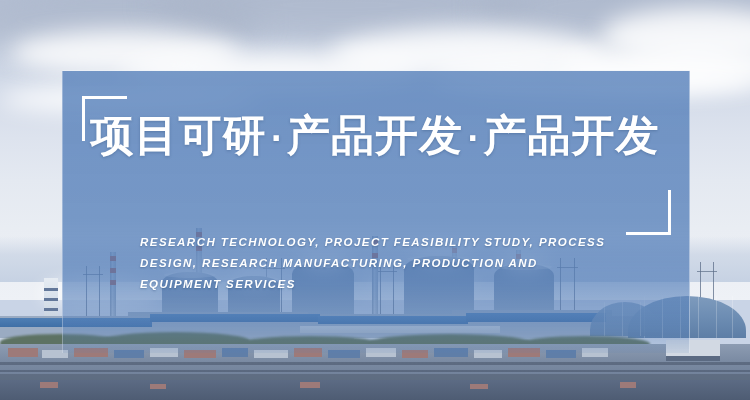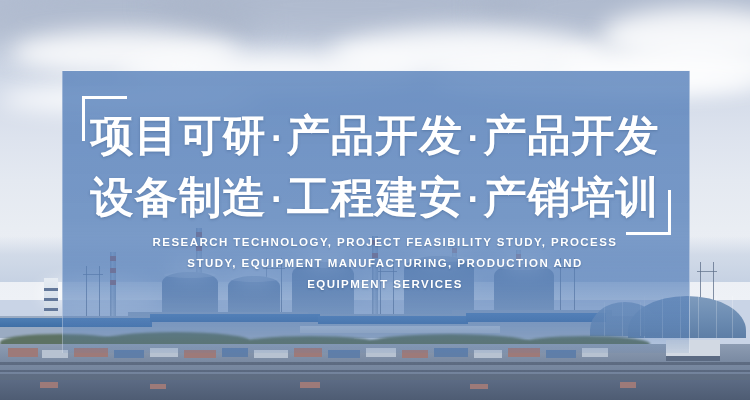--- a/index.html
+++ b/index.html
@@ -222,24 +222,25 @@
     text-shadow: 0 1px 3px rgba(30,60,100,0.30);
   }
   .headline .dot {
     font-size: 30px;
     vertical-align: middle;
     padding: 0 4px;
   }
 
   .subtitle-wrap {
     position: absolute;
-    left: 150px;
+    left: 140px;
     top: 232px;
     width: 470px;
-    text-align: center;
+    text-align: left;
+    font-style: italic;
   }
   .subtitle-line {
     font-family: "Liberation Sans", "DejaVu Sans", sans-serif;
     font-weight: 700;
     font-size: 11.5px;
     line-height: 21px;
     letter-spacing: 1.45px;
     color: #ffffff;
     text-shadow: 0 1px 2px rgba(30,60,100,0.35);
   }
@@ -386,24 +387,21 @@
 
   <div class="overlay-panel"></div>
 
   <div class="bracket bracket-tl"></div>
   <div class="bracket bracket-br"></div>
 
   <div class="headline-wrap">
     <div class="headline">
       <span>项目可研</span><span class="dot">·</span><span>产品开发</span><span class="dot">·</span><span>产品开发</span>
     </div>
-    <div class="headline">
-      <span>设备制造</span><span class="dot">·</span><span>工程建安</span><span class="dot">·</span><span>产销培训</span>
-    </div>
   </div>
 
   <div class="subtitle-wrap">
     <div class="subtitle-line">RESEARCH TECHNOLOGY, PROJECT FEASIBILITY STUDY, PROCESS</div>
-    <div class="subtitle-line">STUDY, EQUIPMENT MANUFACTURING, PRODUCTION AND</div>
+    <div class="subtitle-line">DESIGN, RESEARCH MANUFACTURING, PRODUCTION AND</div>
     <div class="subtitle-line">EQUIPMENT SERVICES</div>
   </div>
 
 </div>
 
 </body></html>

